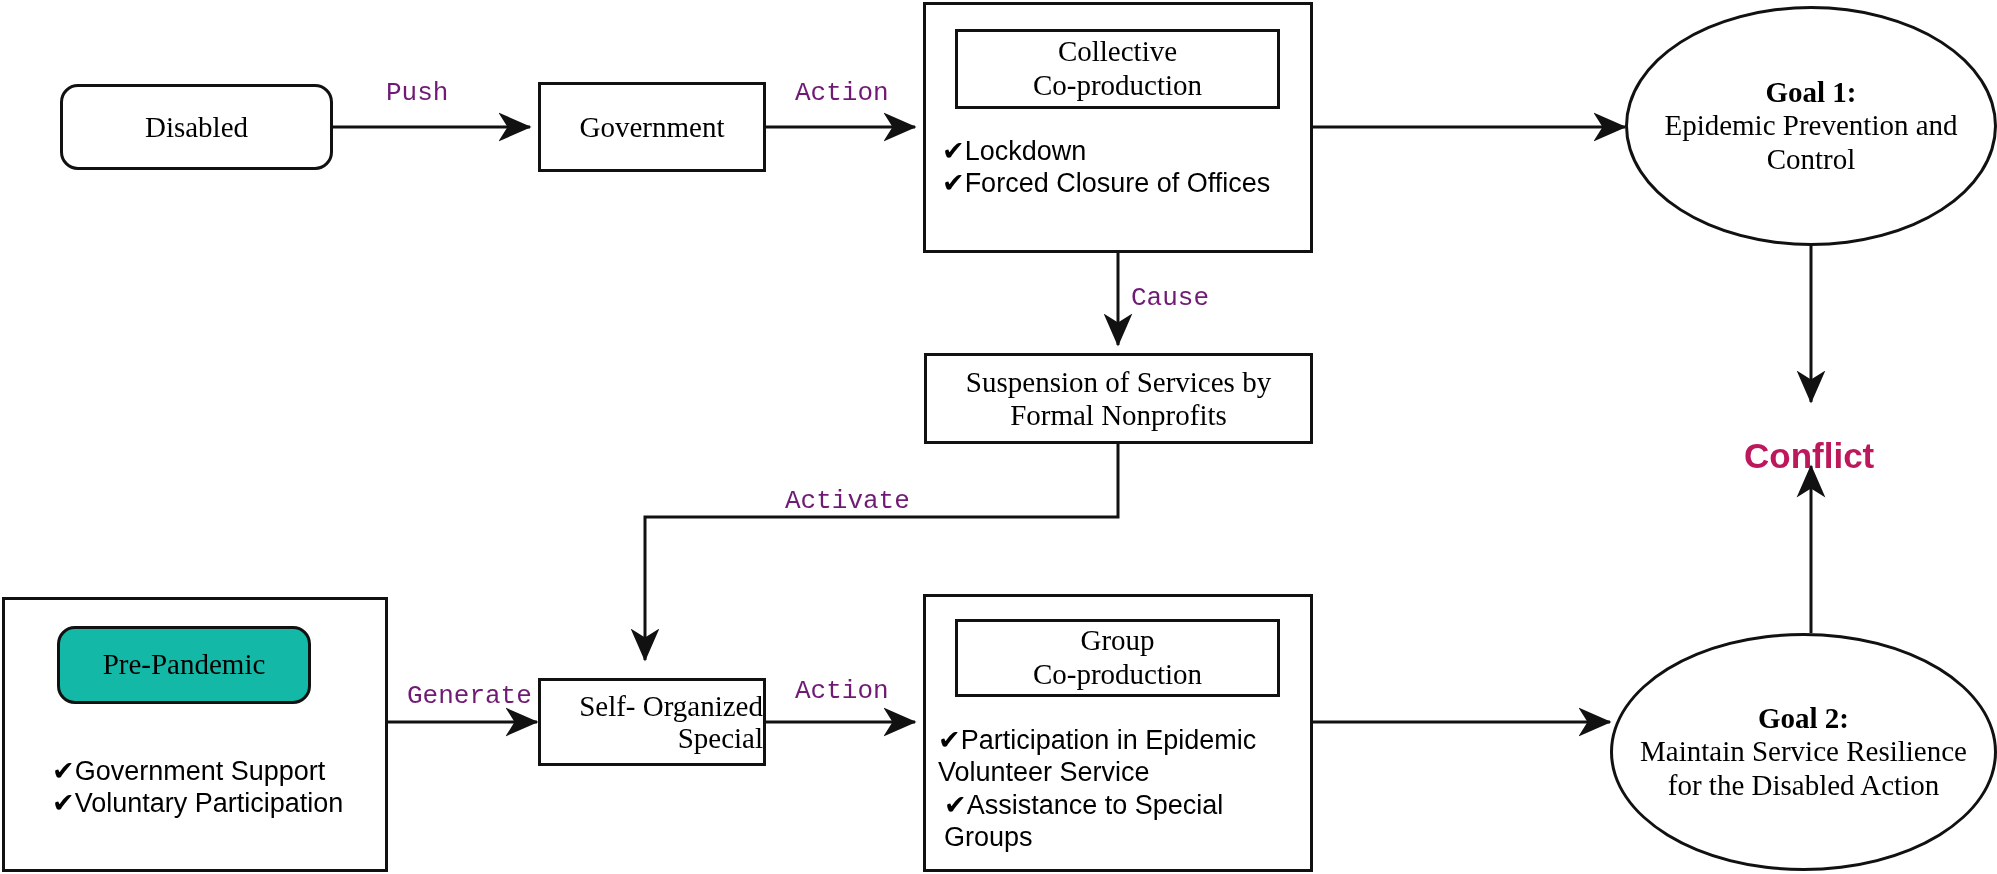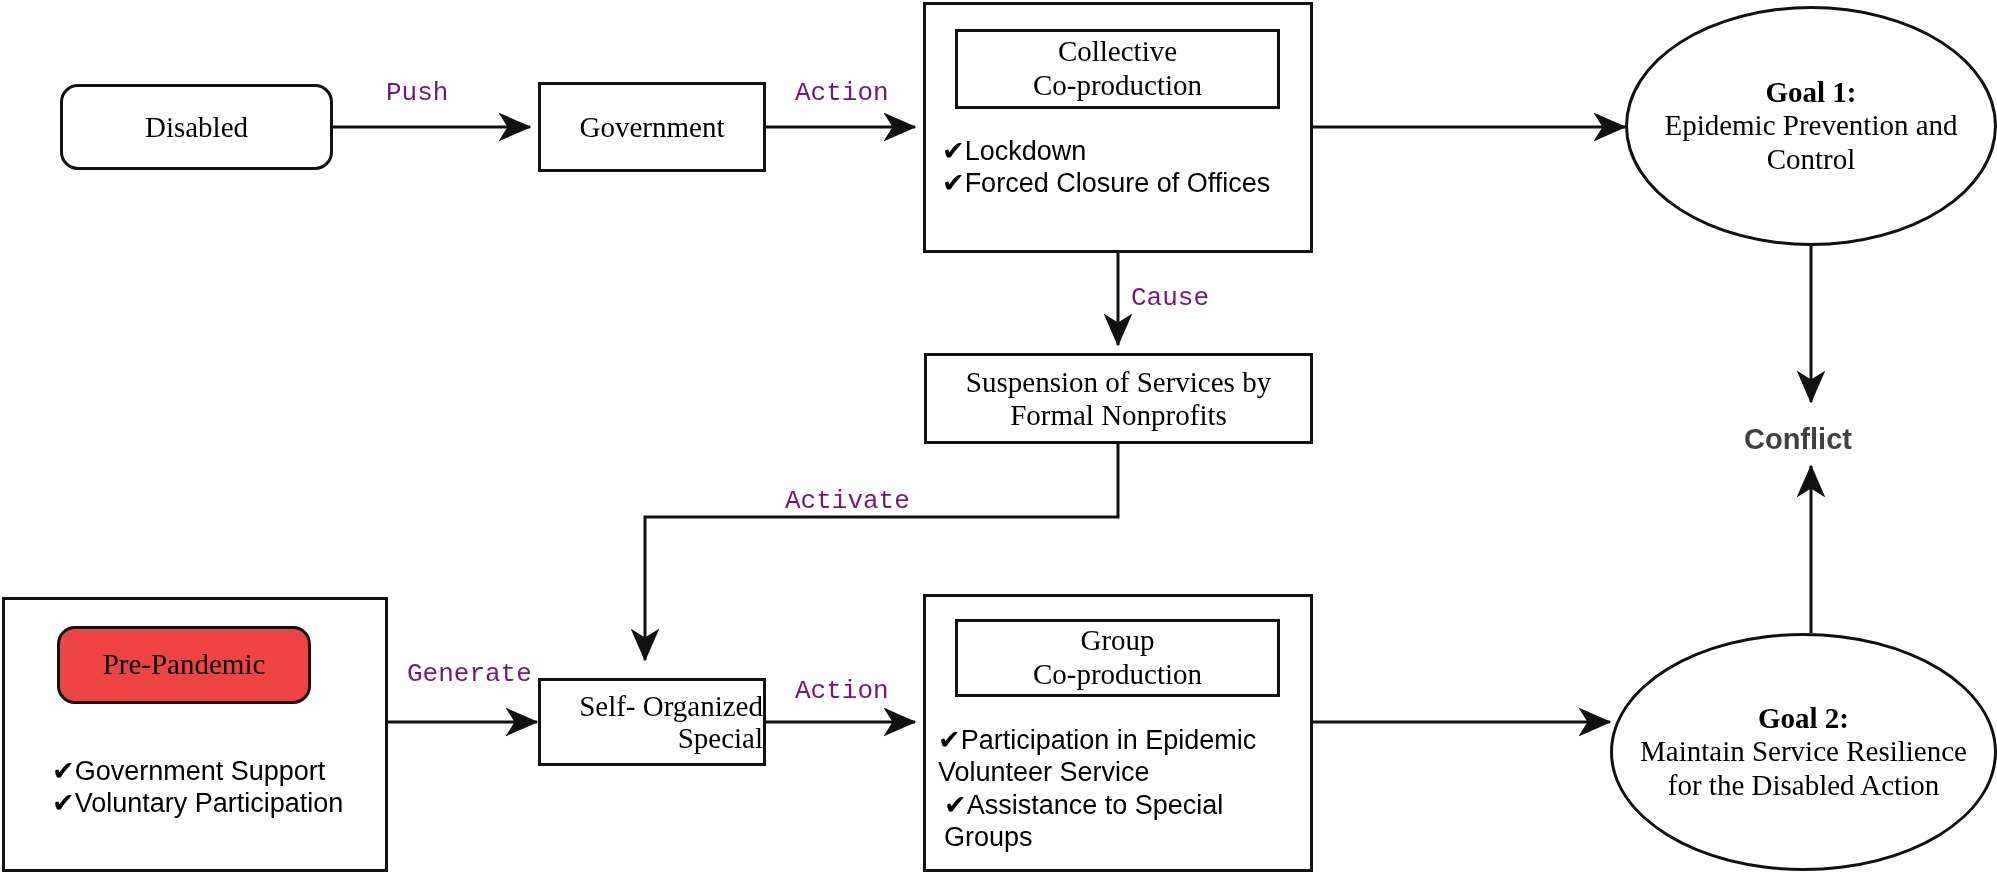--- a/index.html
+++ b/index.html
@@ -28,21 +28,21 @@
              font-size:26px;color:#701a75;white-space:nowrap;}
 
   .ellipse{position:absolute;box-sizing:border-box;background:#fff;
            border:3px solid #111;border-radius:50%;
            display:flex;align-items:center;justify-content:center;}
   .ellipse .txt{text-align:center;font-size:29px;line-height:1.14;
                 font-family:"Liberation Serif","DejaVu Serif",serif;width:116%;}
   .ellipse .hd{font-weight:bold;display:block;}
 
   .conflict{position:absolute;font-family:"Liberation Sans","DejaVu Sans",sans-serif;
-            font-weight:bold;font-size:29px;color:#404040;white-space:nowrap;}
+            font-weight:bold;font-size:35px;color:#be185d;white-space:nowrap;margin-top:13px;}
 </style>
 </head>
 <body>
 
 <div id="stage">
 
   <svg class="edges" viewBox="0 0 1997 874" xmlns="http://www.w3.org/2000/svg">
     <defs>
       <marker id="ah" markerWidth="13" markerHeight="13" refX="10.5" refY="5.2" orient="auto" markerUnits="strokeWidth">
         <path d="M0,0.4 L11,5.2 L0,10 L3,5.2 Z" fill="#111"></path>
@@ -95,21 +95,21 @@
 
   <div class="node" style="left:924px;top:353px;width:389px;height:91px;">
     <div class="ctr lbl-plain t-serif" style="flex-direction:column;">
       <span>Suspension of Services by</span>
       <span>Formal Nonprofits</span>
     </div>
   </div>
 
   <div class="node" style="left:2px;top:597px;width:386px;height:275px;">
     <div class="rounded" style="position:absolute;left:52px;top:26px;width:254px;height:78px;
-                border:3px solid #111;box-sizing:border-box;background:#ef4444;
+                border:3px solid #111;box-sizing:border-box;background:#14b8a6;
                 display:flex;align-items:center;justify-content:center;">
       <div class="inner-title t-serif">Pre-Pandemic</div>
     </div>
     <div class="bullets" style="position:absolute;left:47px;top:155px;width:340px;">
       <span class="b"><span class="ck">✔</span><span>Government Support</span></span>
       <span class="b"><span class="ck">✔</span><span>Voluntary Participation</span></span>
     </div>
   </div>
 
   <div class="node" style="left:538px;top:678px;width:228px;height:88px;">
@@ -149,16 +149,16 @@
       <span class="hd">Goal 2:</span>
       <span>Maintain Service Resilience</span><br>
       <span>for the Disabled Action</span>
     </div>
   </div>
 
   <div class="edgelabel" style="left:386px;top:78px;">Push</div>
   <div class="edgelabel" style="left:795px;top:78px;">Action</div>
   <div class="edgelabel" style="left:1131px;top:283px;">Cause</div>
   <div class="edgelabel" style="left:785px;top:486px;">Activate</div>
-  <div class="edgelabel" style="left:407px;top:659px;">Generate</div>
+  <div class="edgelabel" style="left:407px;top:681px;">Generate</div>
   <div class="edgelabel" style="left:795px;top:676px;">Action</div>
 
 </div>
 
 </body></html>

